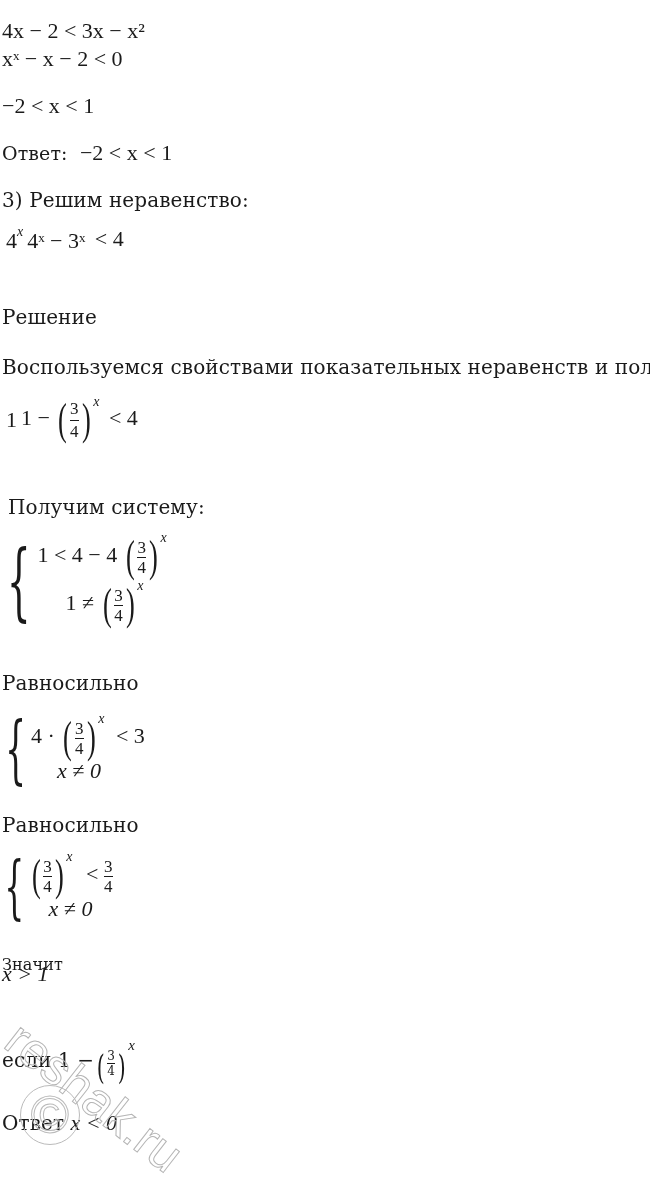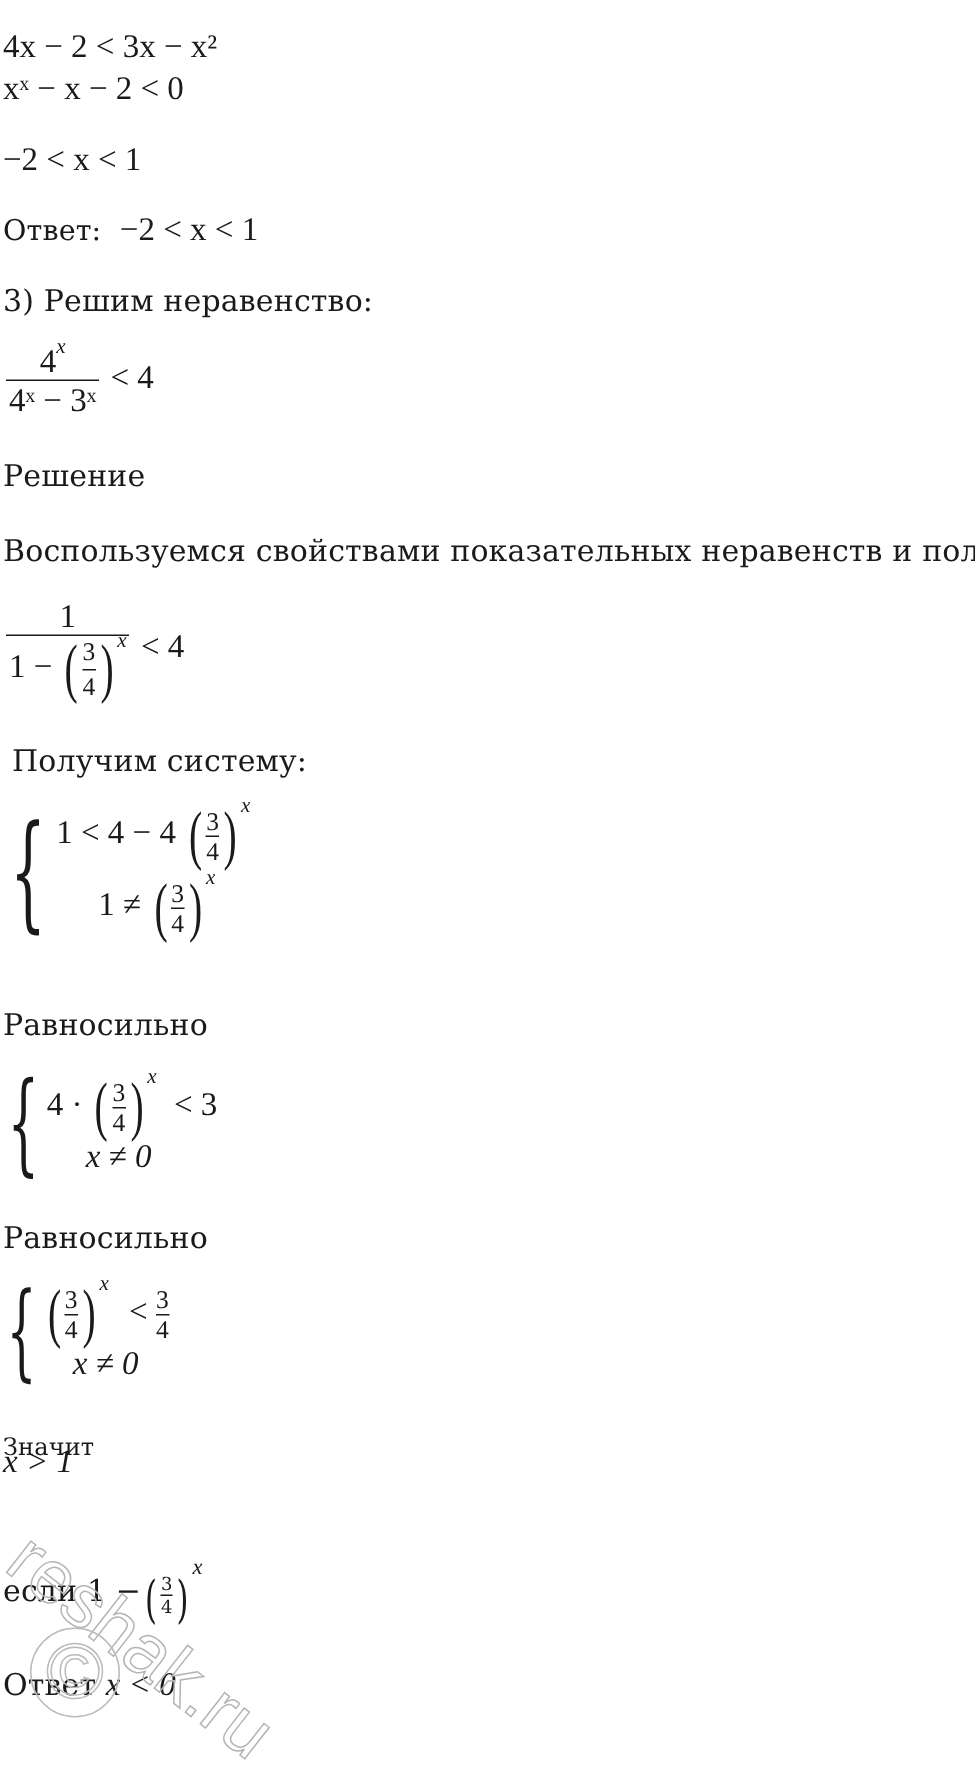--- a/index.html
+++ b/index.html
@@ -3,21 +3,21 @@
 <meta charset="utf-8">
 <style>
   html, body { margin:0; padding:0; background:#ffffff; }
   body { width:650px; height:1178px; position:relative; overflow:hidden;
          font-family:"DejaVu Serif", "Liberation Serif", serif; color:#1a1a1a; }
   .line { position:absolute; left:2px; font-size:20px; white-space:nowrap; line-height:1; }
   .txt { font-family:"DejaVu Serif", serif; font-size:19px; letter-spacing:0.1px; }
   .m { font-family:"Liberation Serif", "DejaVu Serif", serif; font-size:22px; }
   .i { font-style:italic; }
   sup { font-size:14px; vertical-align:top; position:relative; top:-4px; }
-  .frac { display:inline-flex; flex-direction:column; align-items:center; vertical-align:middle; margin:0 2px; }
+  .frac { display:inline-flex; flex-direction:row; align-items:center; vertical-align:middle; margin:0 2px; }
   .frac .num, .frac .den { padding:0 2px; line-height:1.15; }
   .frac .bar { align-self:stretch; border-top:1.5px solid #1a1a1a; }
   .sfrac { display:inline-flex; flex-direction:column; align-items:center; vertical-align:middle; font-size:17px; }
   .sfrac .bar { align-self:stretch; border-top:1.3px solid #1a1a1a; margin:1px 0; }
   .paren { font-size:44px; font-weight:100; transform:scaleX(0.6); display:inline-block; vertical-align:middle; line-height:1; }
   .sysbrace { font-size:84px; font-family:"DejaVu Serif", serif; transform:scaleX(0.45); display:inline-block; line-height:1; margin-left:-10px; }
   .wm { position:absolute; pointer-events:none; color:transparent; -webkit-text-stroke:1px #b5b5b5; font-family:"Liberation Sans", sans-serif; }
 </style>
 </head>
 <body>

